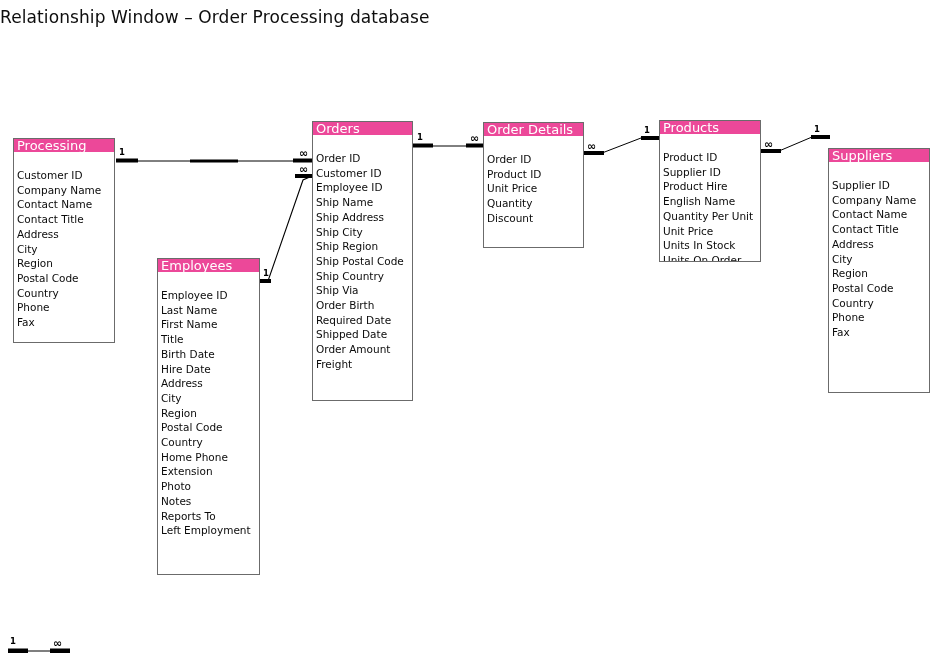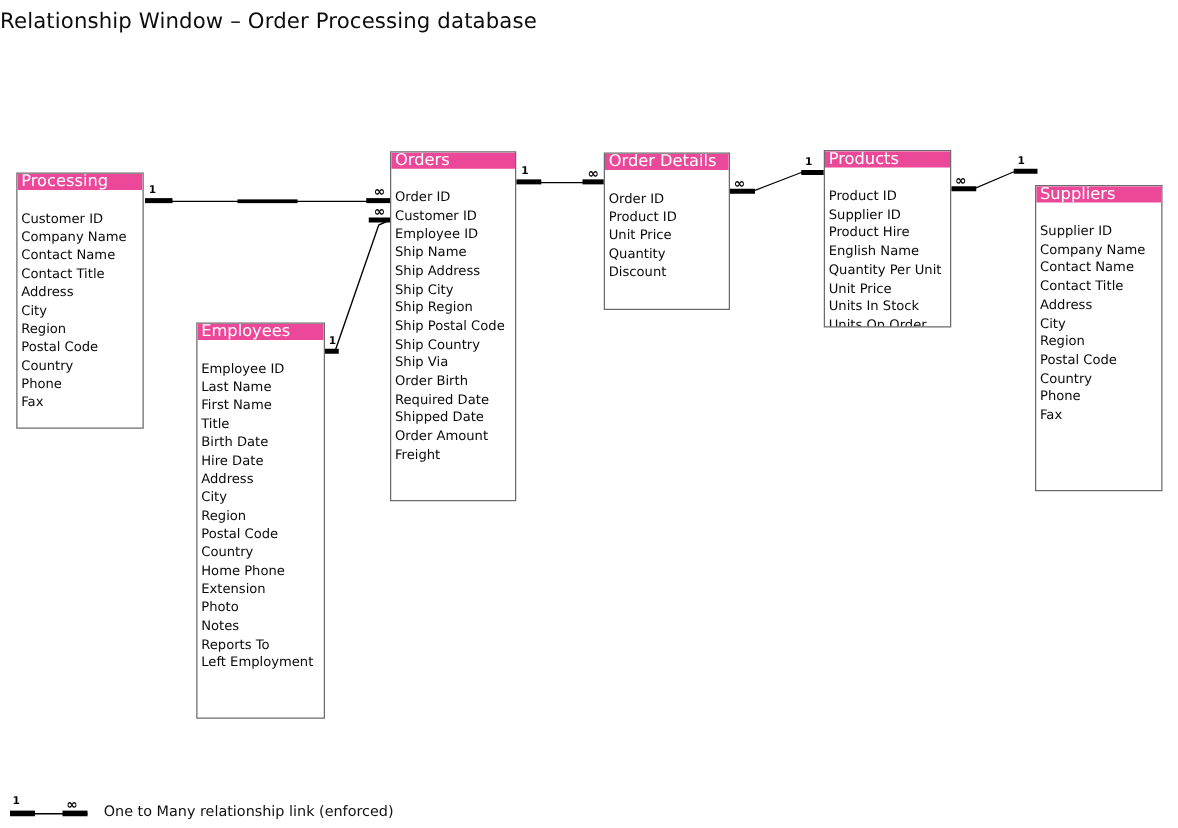--- a/index.html
+++ b/index.html
@@ -265,15 +265,14 @@
     </ul>
   </div>
 
   <svg id="legend" viewBox="0 0 942 26">
     <line x1="8" y1="15" x2="70" y2="15" stroke="#000000" stroke-width="1.2"></line>
     <rect x="8" y="12.5" width="20" height="4.5" fill="#000000"></rect>
     <rect x="50" y="12.5" width="20" height="4.5" fill="#000000"></rect>
   </svg>
   <div class="card-label" style="left:10px; top:637px;">1</div>
   <div class="inf-label" style="left:53px; top:640px;">∞</div>
-  <div id="legend-text">One to Many relationship link (enforced)</div>
 
 </div>
 
 </body></html>

